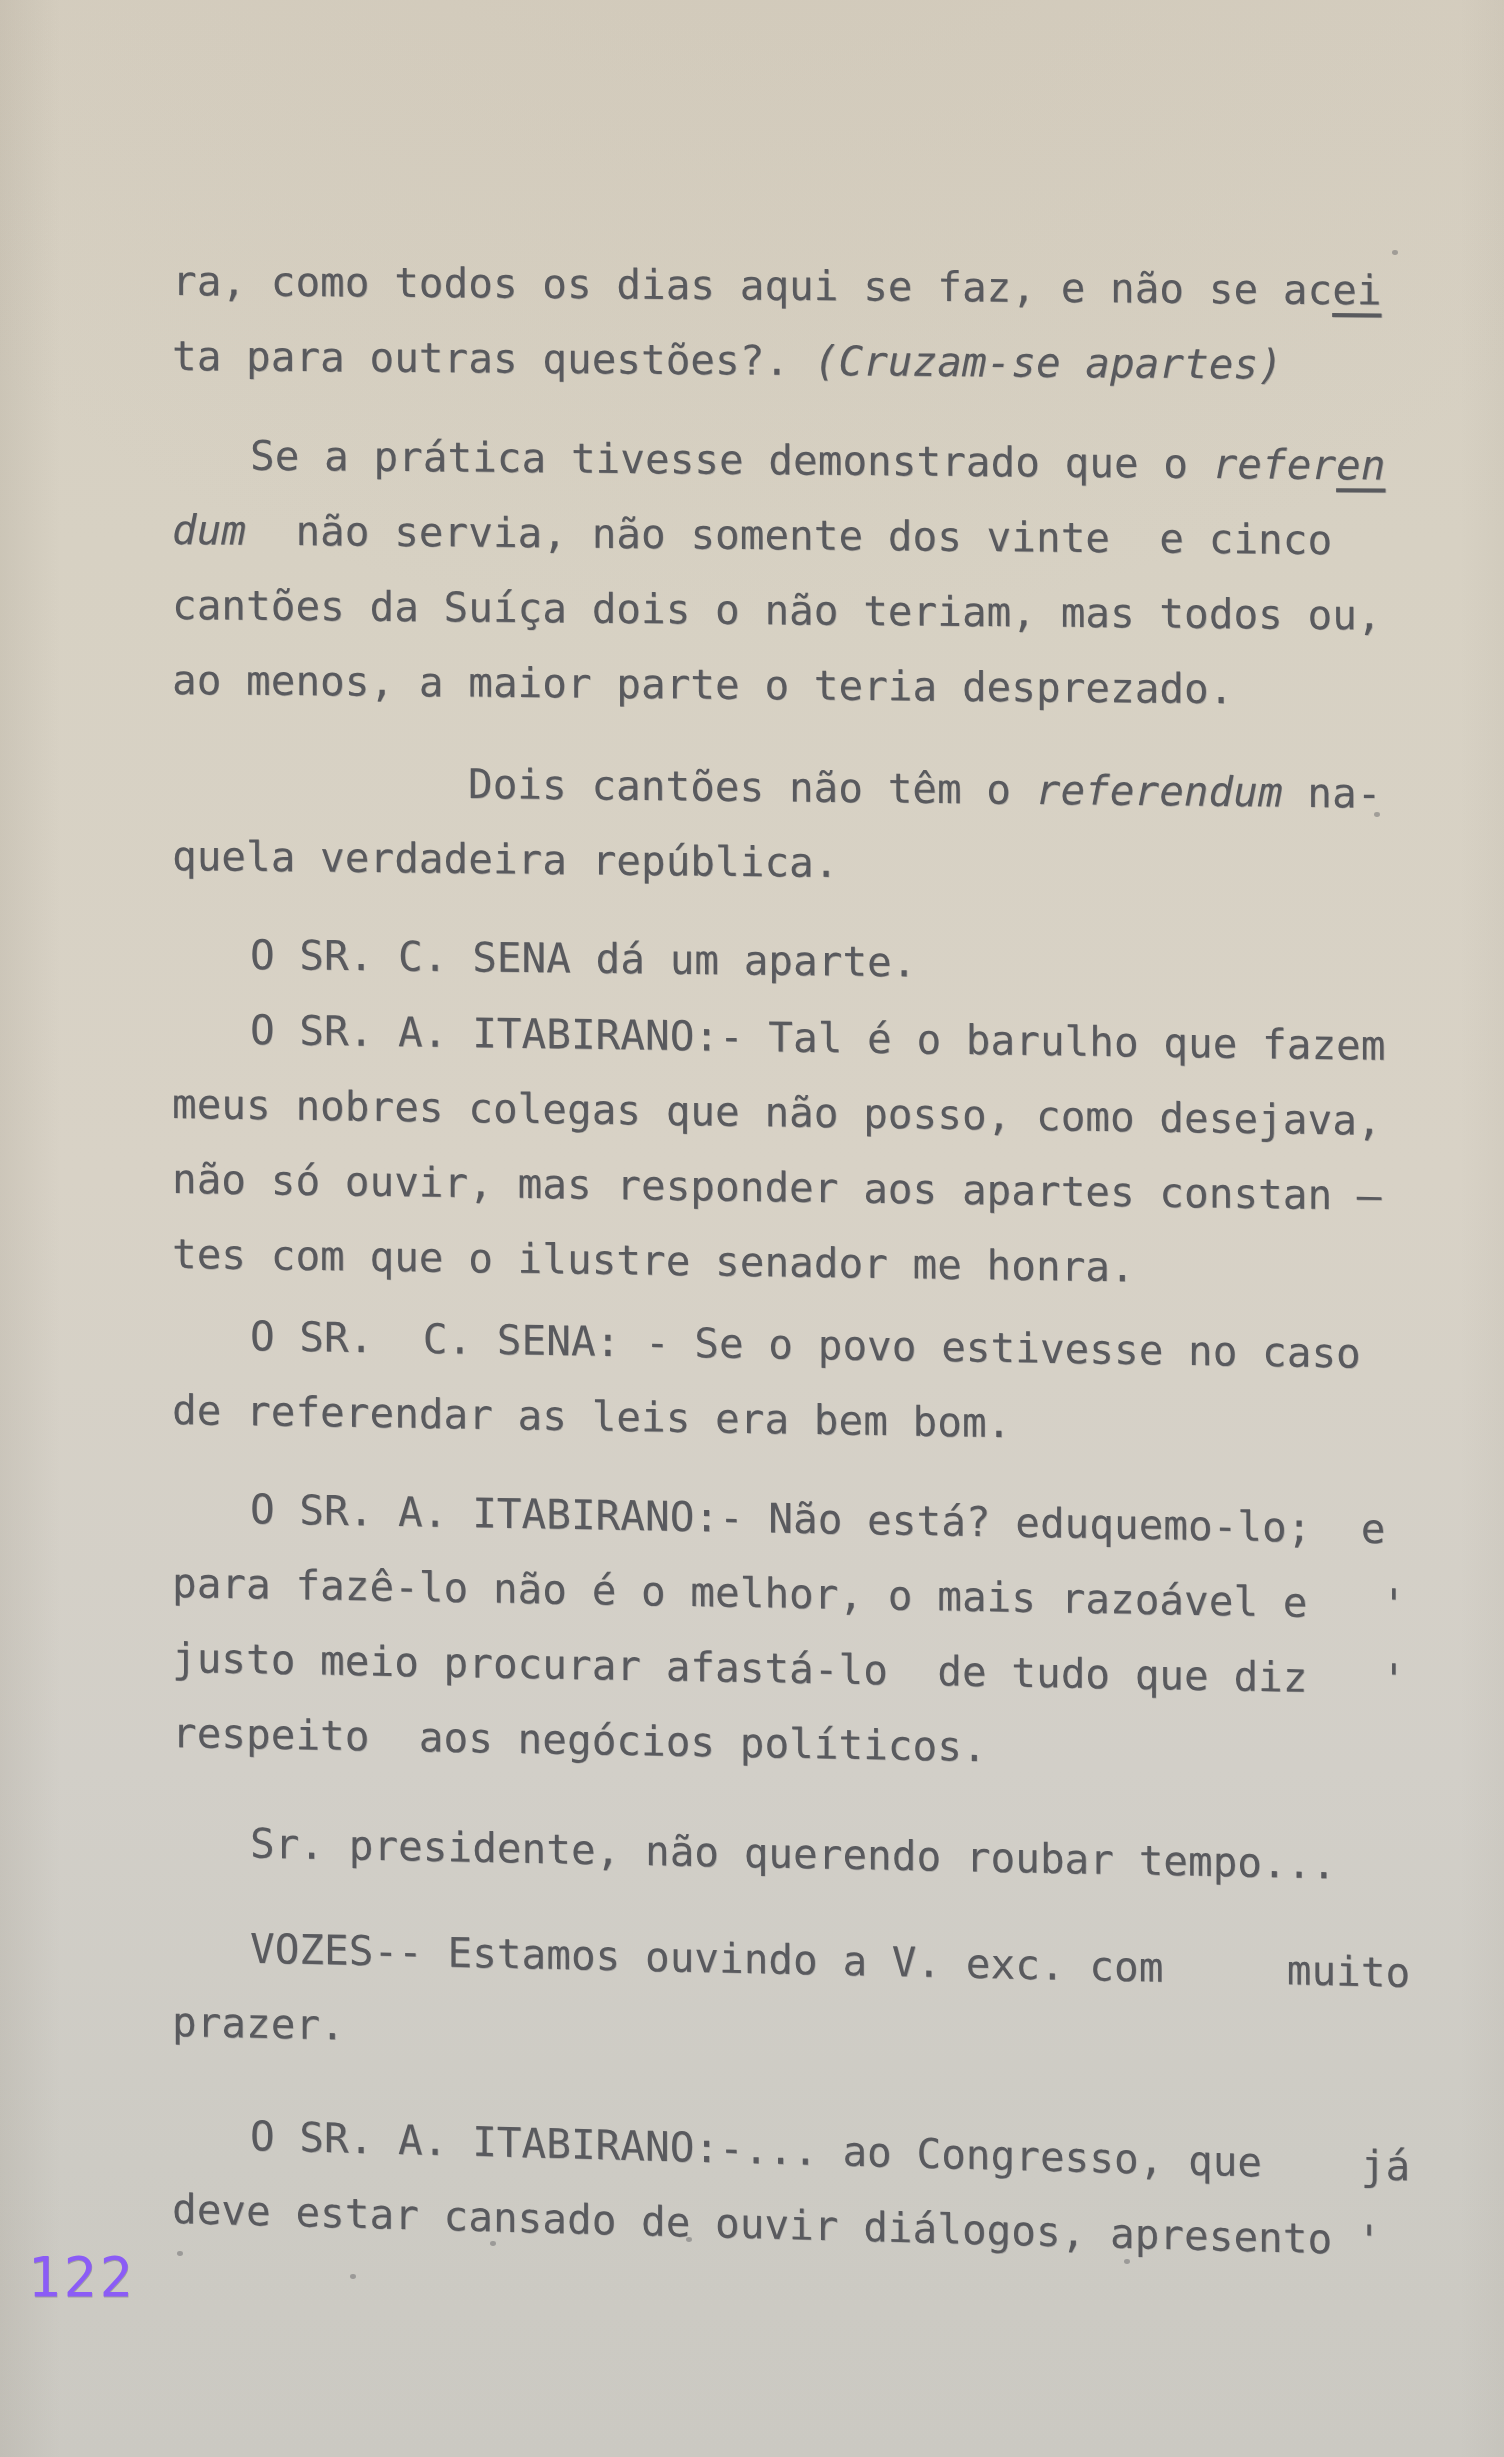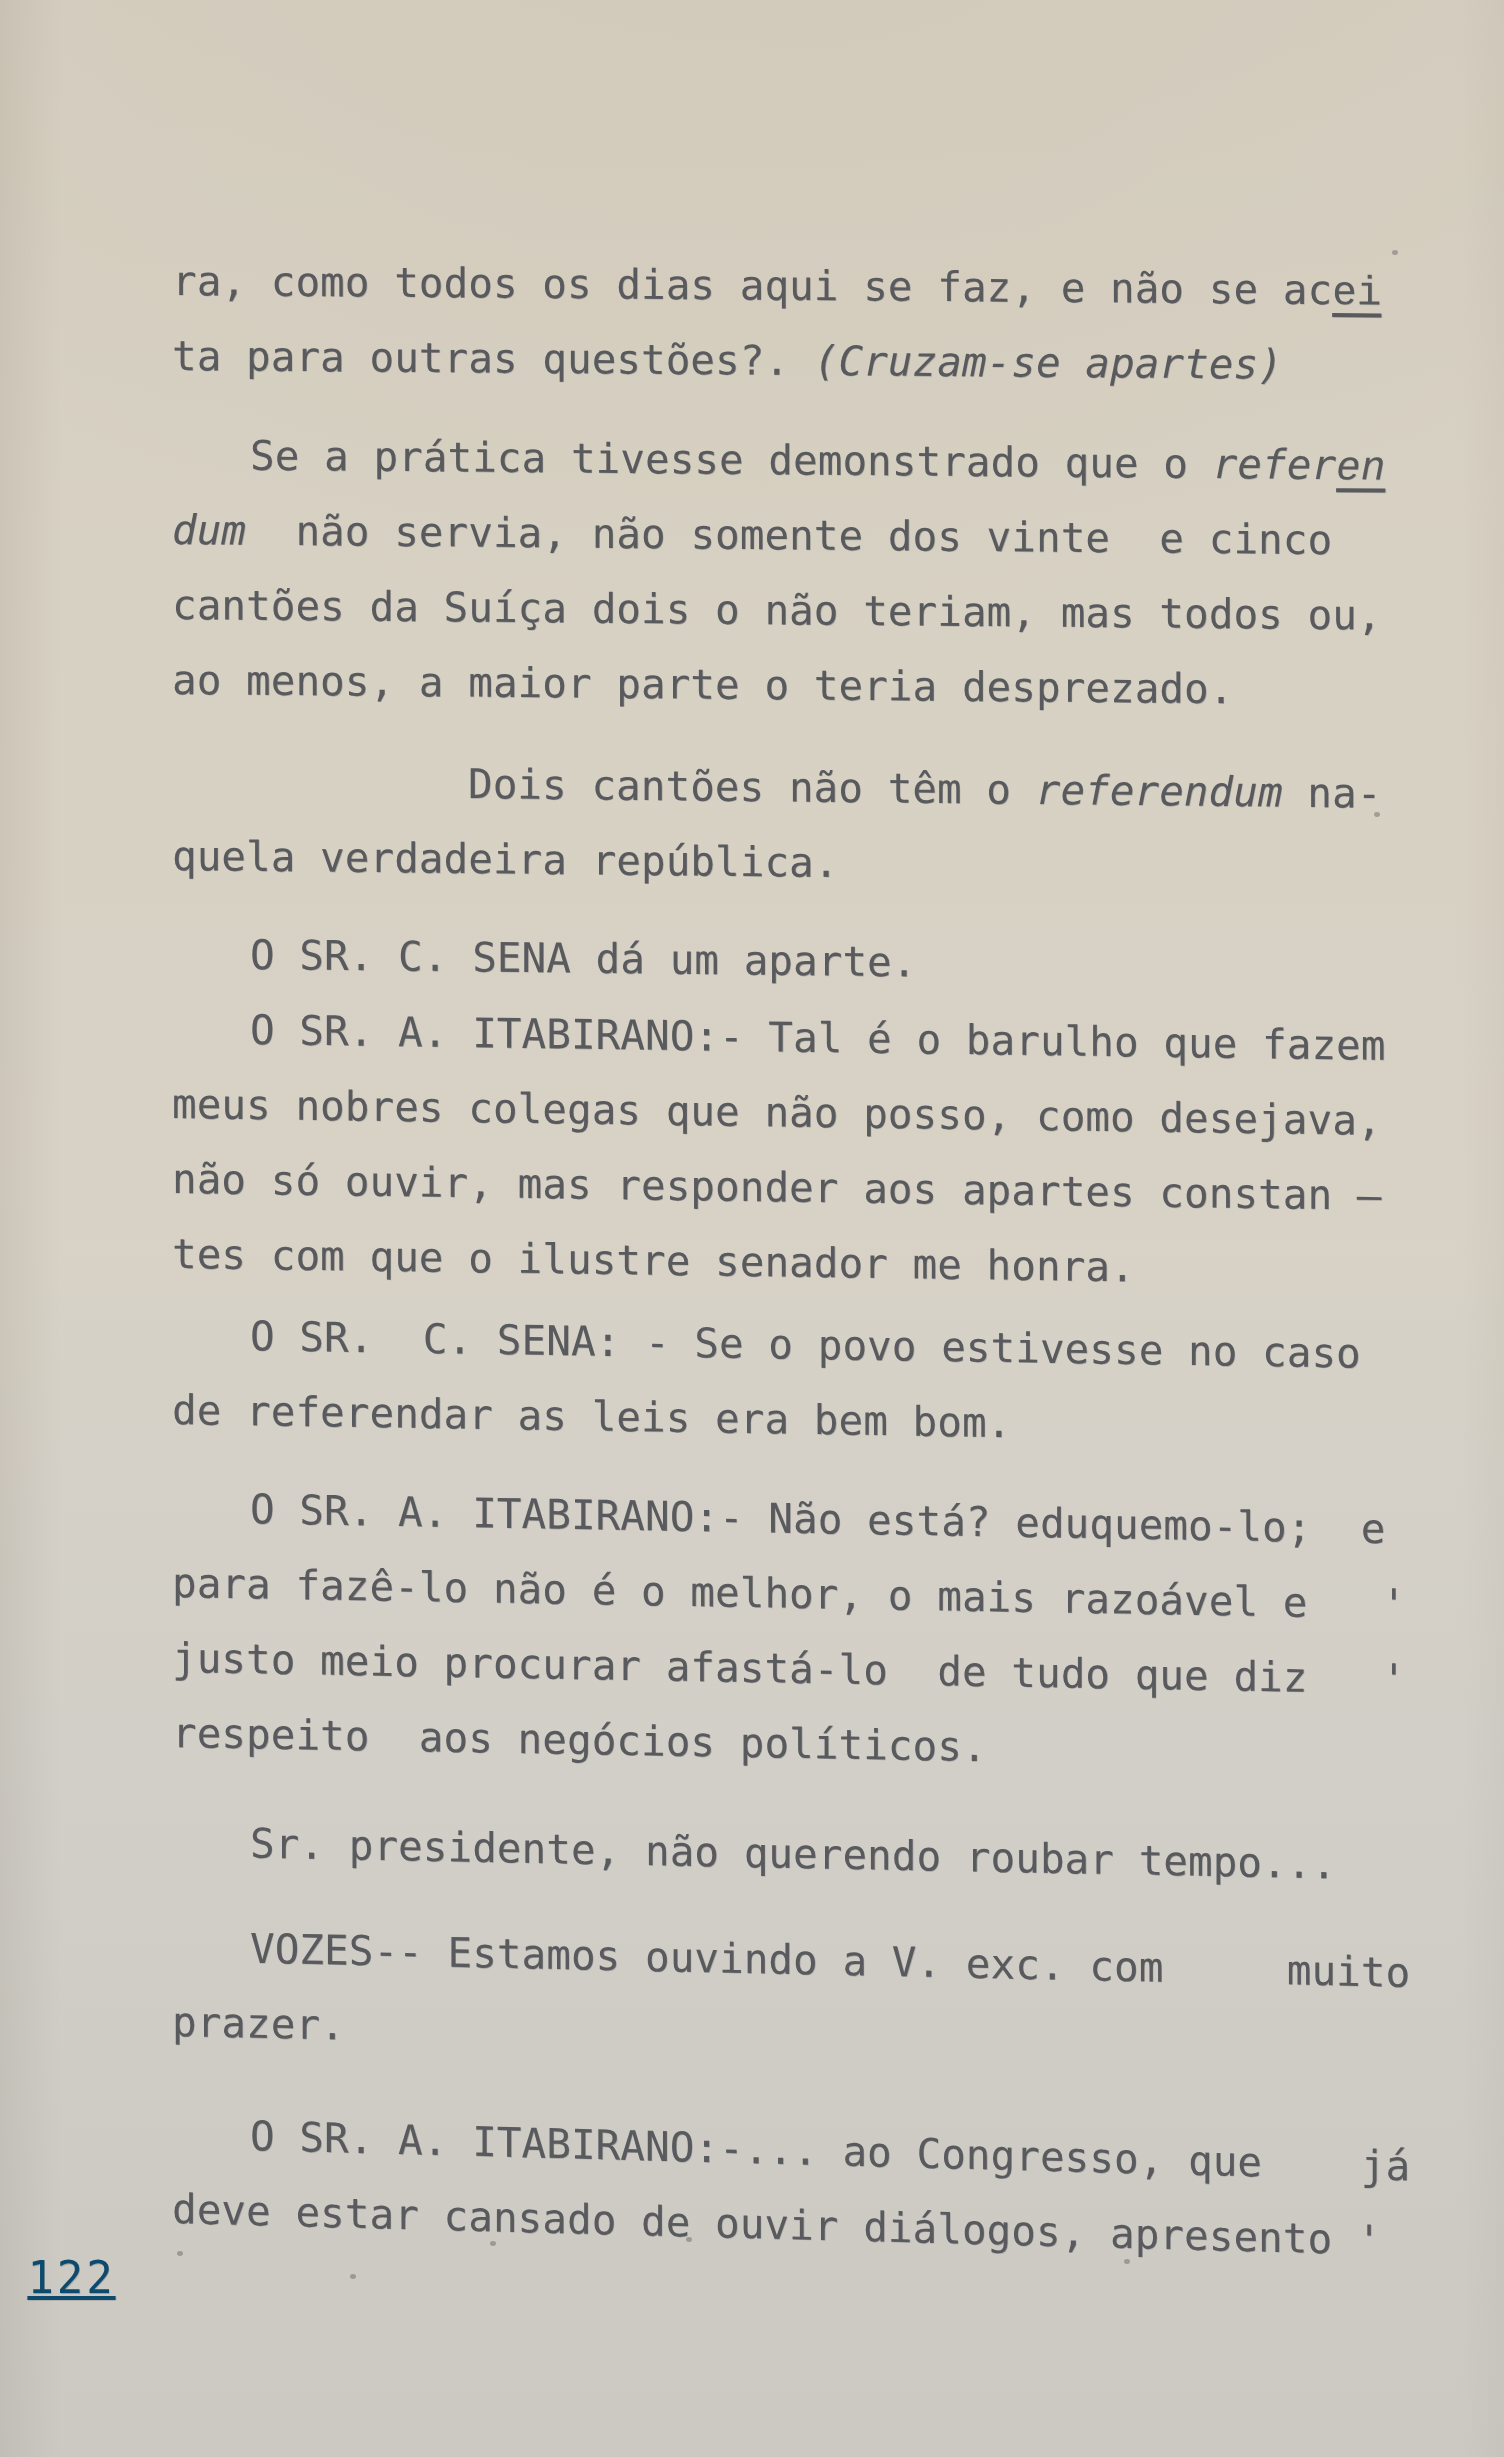--- a/index.html
+++ b/index.html
@@ -48,32 +48,30 @@
   .para:nth-of-type(9)  { transform: skewY(1.2deg);  margin-top: 30px; }
   .para:nth-of-type(10) { transform: skewY(1.5deg);  margin-top: 37px; }
   .line { white-space: pre; height: 75px; }
   .fl-para { padding-left: 78px; }   
   .fl-deep { padding-left: 296px; }  
   .i { font-style: italic; }
   .u {
     text-decoration: underline;
     text-decoration-thickness: 3.9px;
     text-underline-offset: 8.8px;
-    font-family: Liberation Mono, monospace;
   }
   .page-num {
     position: absolute;
     left: 27.4px;
     top: 2250px;
-    font-size: 44px;
+    font-size: 55px;
     line-height: 55px;
     letter-spacing: 2.9px;
-    color: #0c4a6e;
+    color: #8b5cf6;
     text-shadow: 0.6px 0.6px 0.4px rgba(80,81,86,0.35);
-    text-decoration: underline;
   }
   .speck {
     position: absolute;
     width: 5.9px; height: 4.9px;
     border-radius: 50%;
     background: rgba(95,95,100,0.45);
     filter: blur(0.6px);
     pointer-events: none;
   }
 </style>

